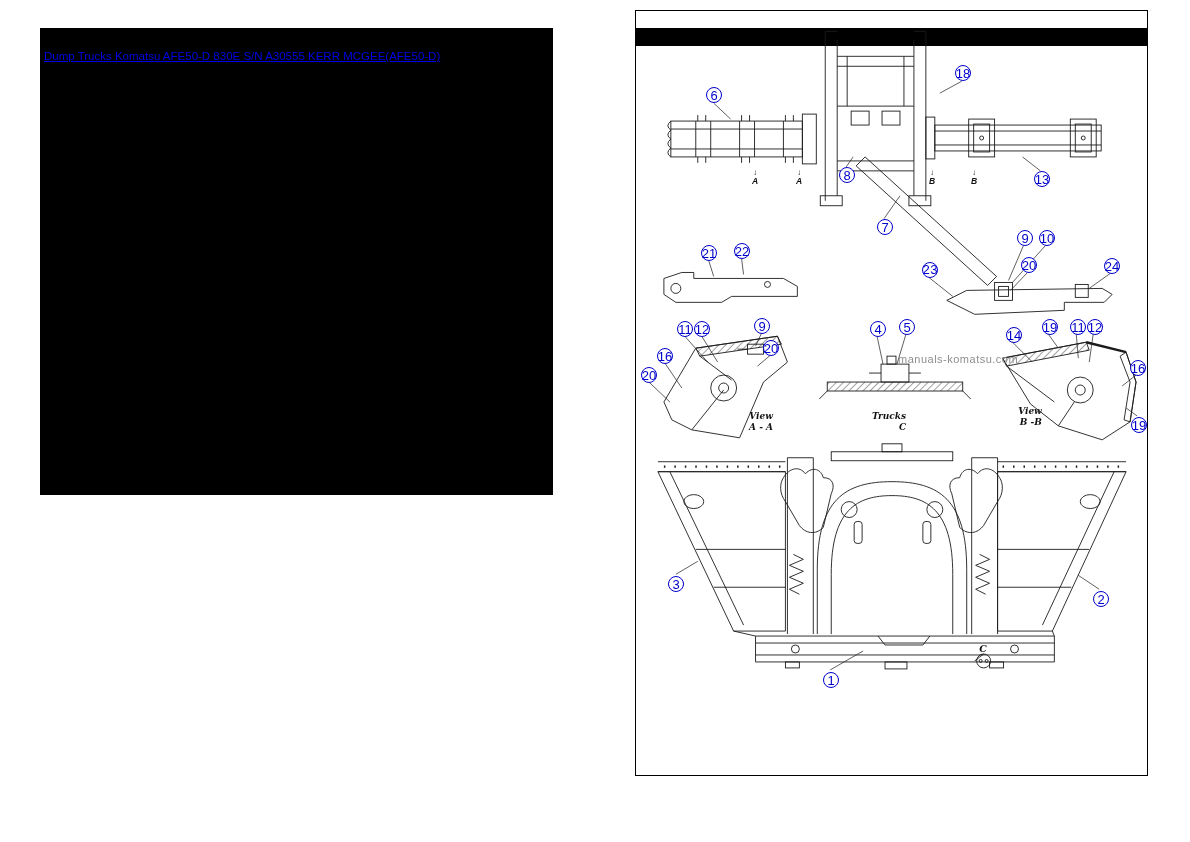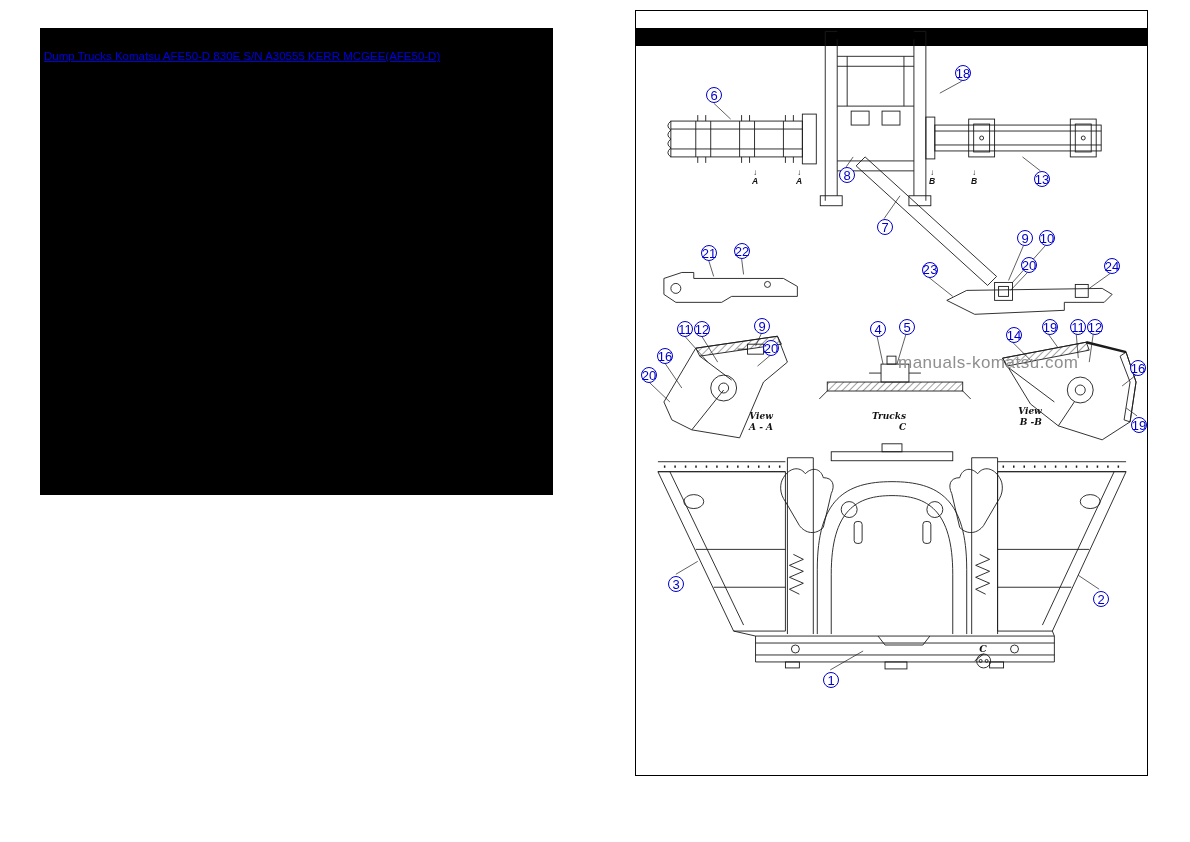--- a/index.html
+++ b/index.html
@@ -41,21 +41,21 @@
     font-size:8.5px; font-weight:bold; font-style:italic; color:#111; line-height:1;
   }
   .section-marker .arrow { font-size:8px; font-style:normal; }
 
   .detail-flag {
     position:absolute; font-family:"DejaVu Serif", serif; font-style:italic;
     font-weight:bold; font-size:9.5px; color:#111; transform:translateX(-50%);
   }
 
   .watermark {
-    position:absolute; left:262px; top:342px; font-size:17px; color:#8f8f8f;
+    position:absolute; left:262px; top:342px; font-size:11px; color:#8f8f8f;
     letter-spacing:0.5px; white-space:nowrap;
   }
 </style>
 </head>
 <body>
 
 <div class="page">
 
   <div class="left-panel">
     <a class="manual-link" href="#">Dump Trucks Komatsu AFE50-D 830E S/N A30555 KERR MCGEE(AFE50-D)</a>

